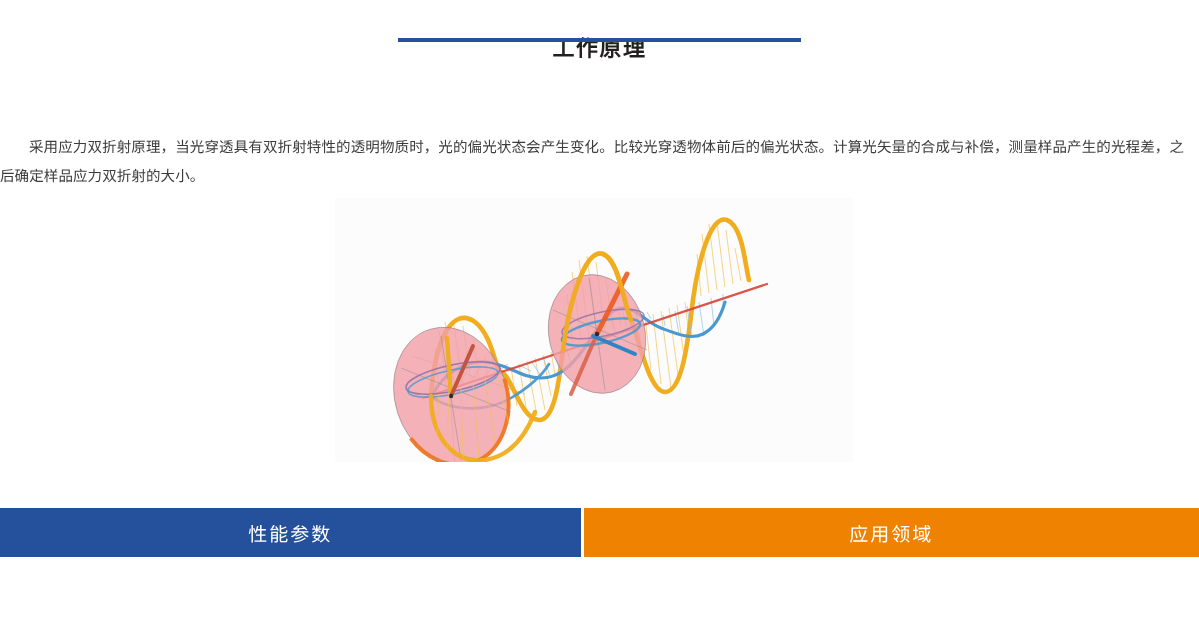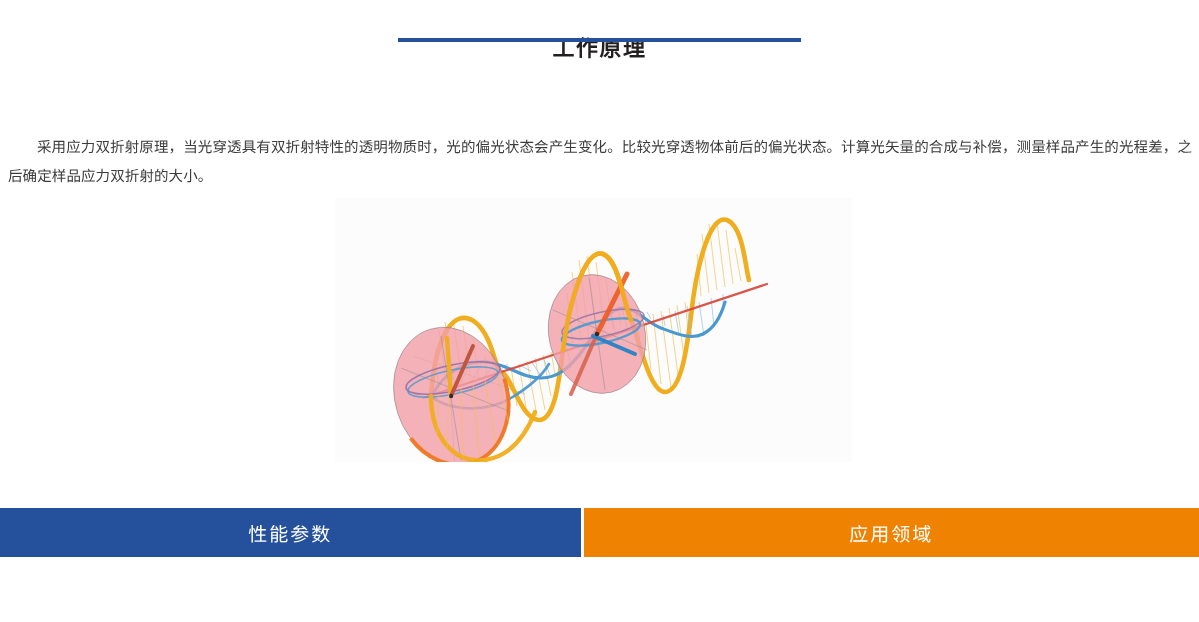--- a/index.html
+++ b/index.html
@@ -38,21 +38,21 @@
     left: 398px;
     top: 38px;
     width: 403px;
     height: 4px;
     background: #24509c;
   }
 
   
   .principle-paragraph {
     position: absolute;
-    left: 8px;
+    left: 0;
     top: 118px;
     width: 1184px;
     font-size: 14.5px;
     line-height: 29px;
     color: #3c3c3c;
     text-indent: 2em;
     text-align: justify;
     letter-spacing: 0.1px;
   }
 

